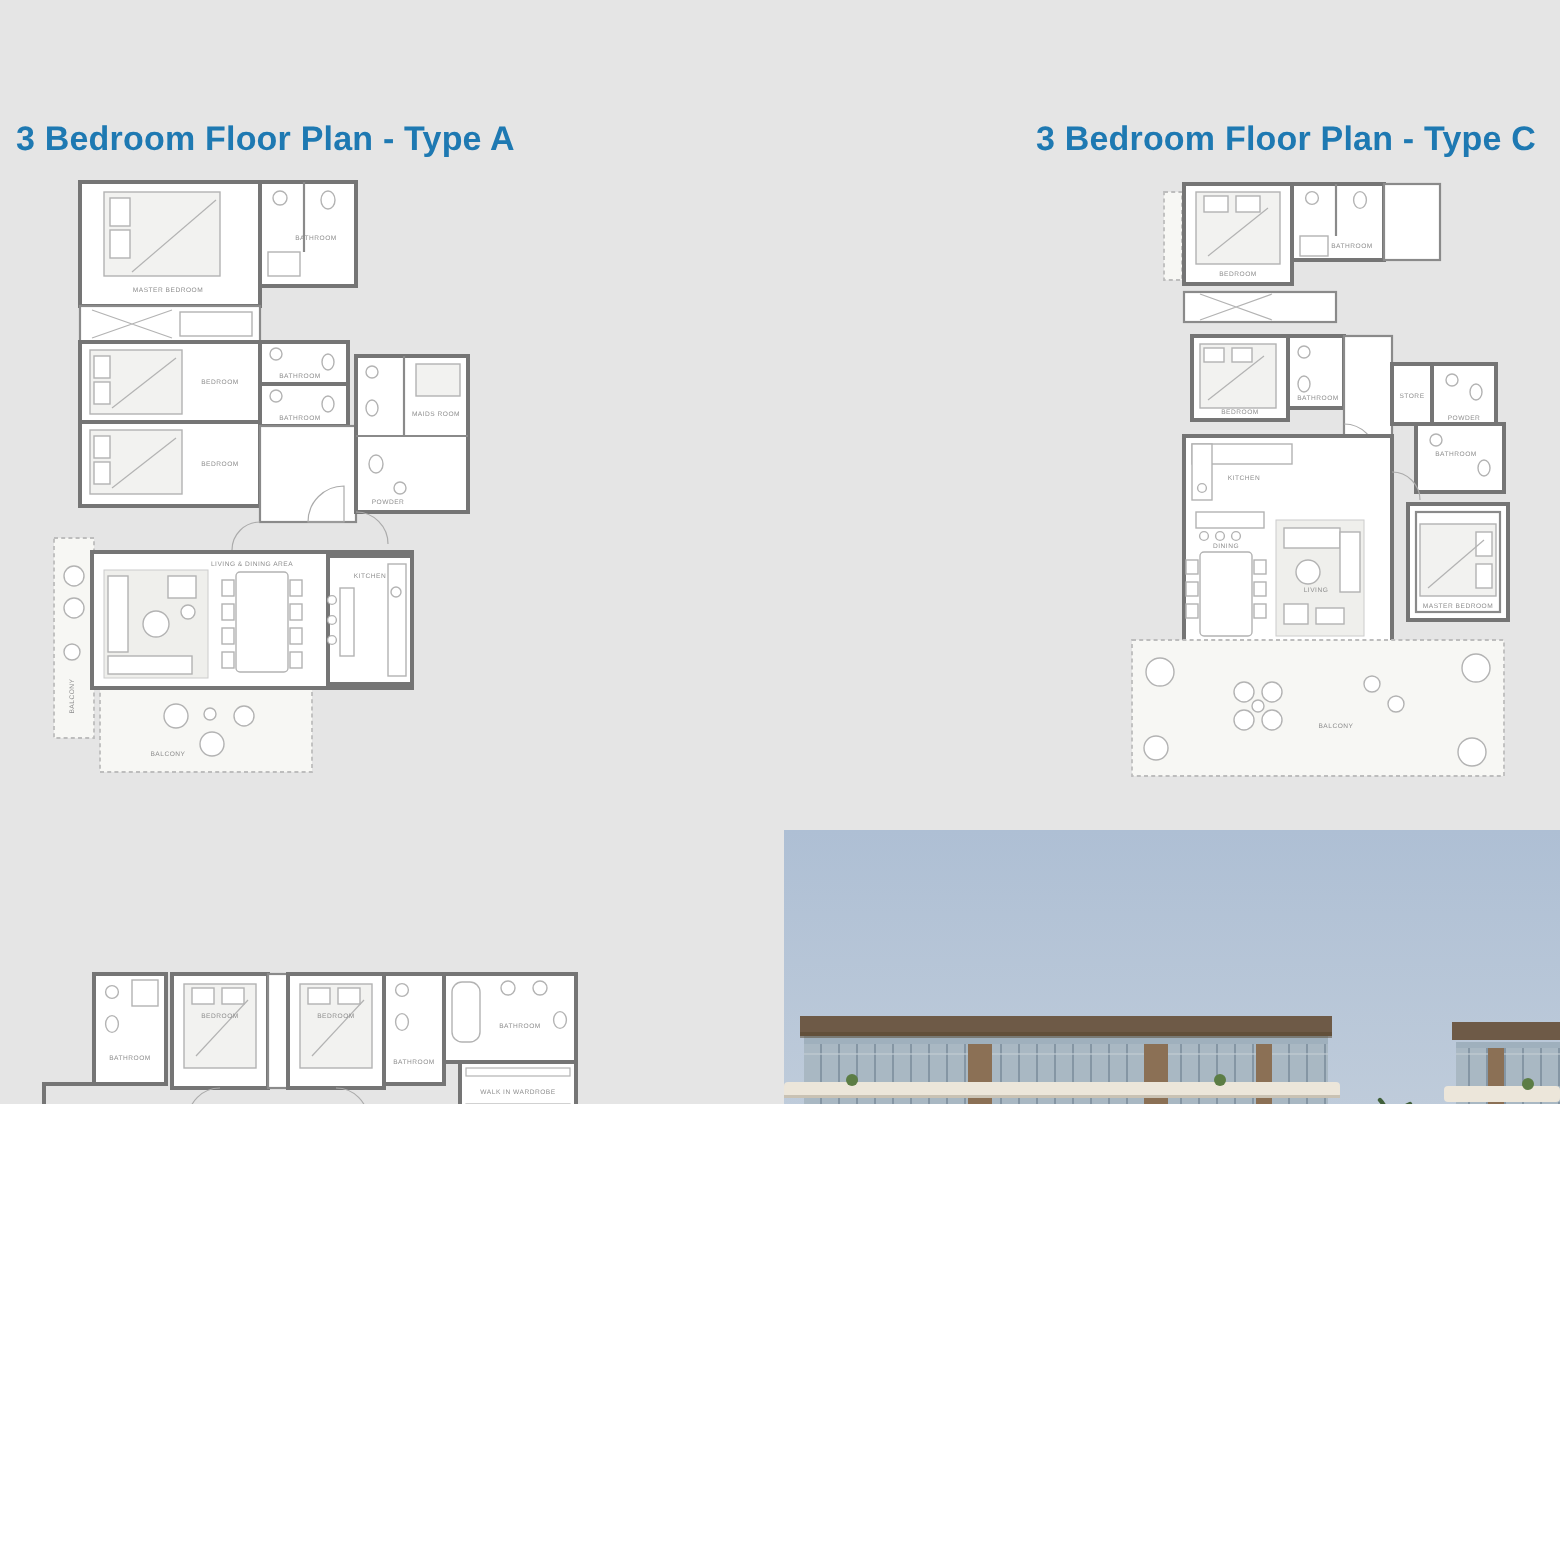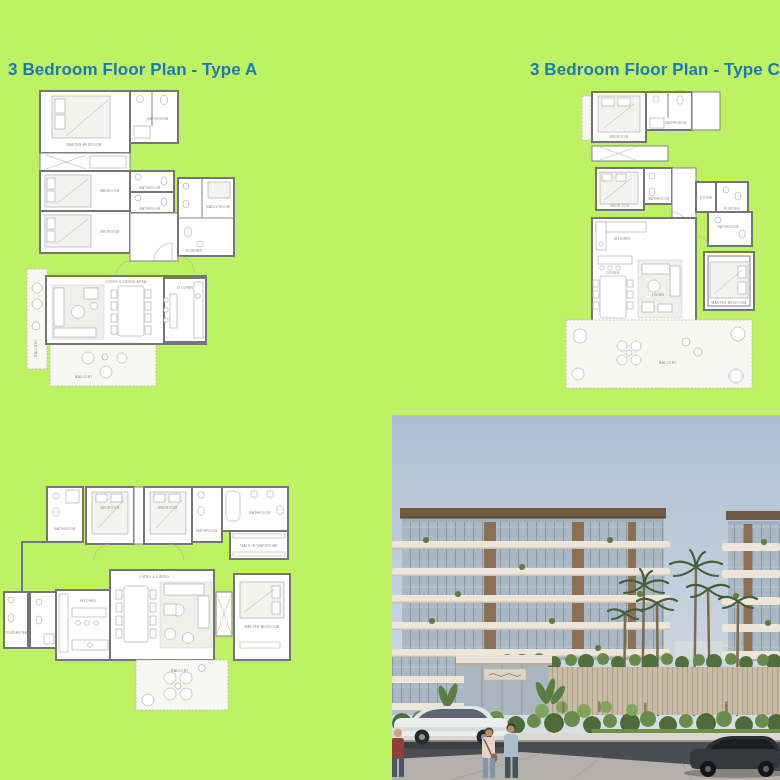--- a/index.html
+++ b/index.html
@@ -1,21 +1,21 @@
 <!DOCTYPE html>
 <html><head>
 <meta charset="utf-8">
 <style>
   html,body{margin:0;padding:0;background:#ffffff;}
-  #page{position:relative;width:780px;height:780px;background:#bef264;overflow:hidden;
+  #page{position:relative;width:780px;height:552px;background:#e5e5e5;overflow:hidden;
         font-family:"Liberation Sans",sans-serif;}
   .plan-title{position:absolute;font-size:17px;font-weight:700;color:#1e79b2;
               letter-spacing:.1px;white-space:nowrap;}
   #title-a{left:8px;top:60px;}
-  #title-c{right:0;top:60px;}
+  #title-c{right:12px;top:60px;}
   #title-b{left:8px;top:412px;}
   .plan{position:absolute;}
   #plan-a{left:26px;top:86px;width:214px;height:308px;}
   #plan-c{left:558px;top:84px;width:202px;height:314px;}
   #plan-b{left:2px;top:482px;width:292px;height:236px;}
   #photo{position:absolute;left:392px;top:415px;width:388px;height:365px;}
   
   .wall{fill:#ffffff;stroke:#757575;stroke-width:2;}
   .wall2{fill:#ffffff;stroke:#8a8a8a;stroke-width:1.1;}
   .furn{fill:#ffffff;stroke:#b3b3b3;stroke-width:.7;}

